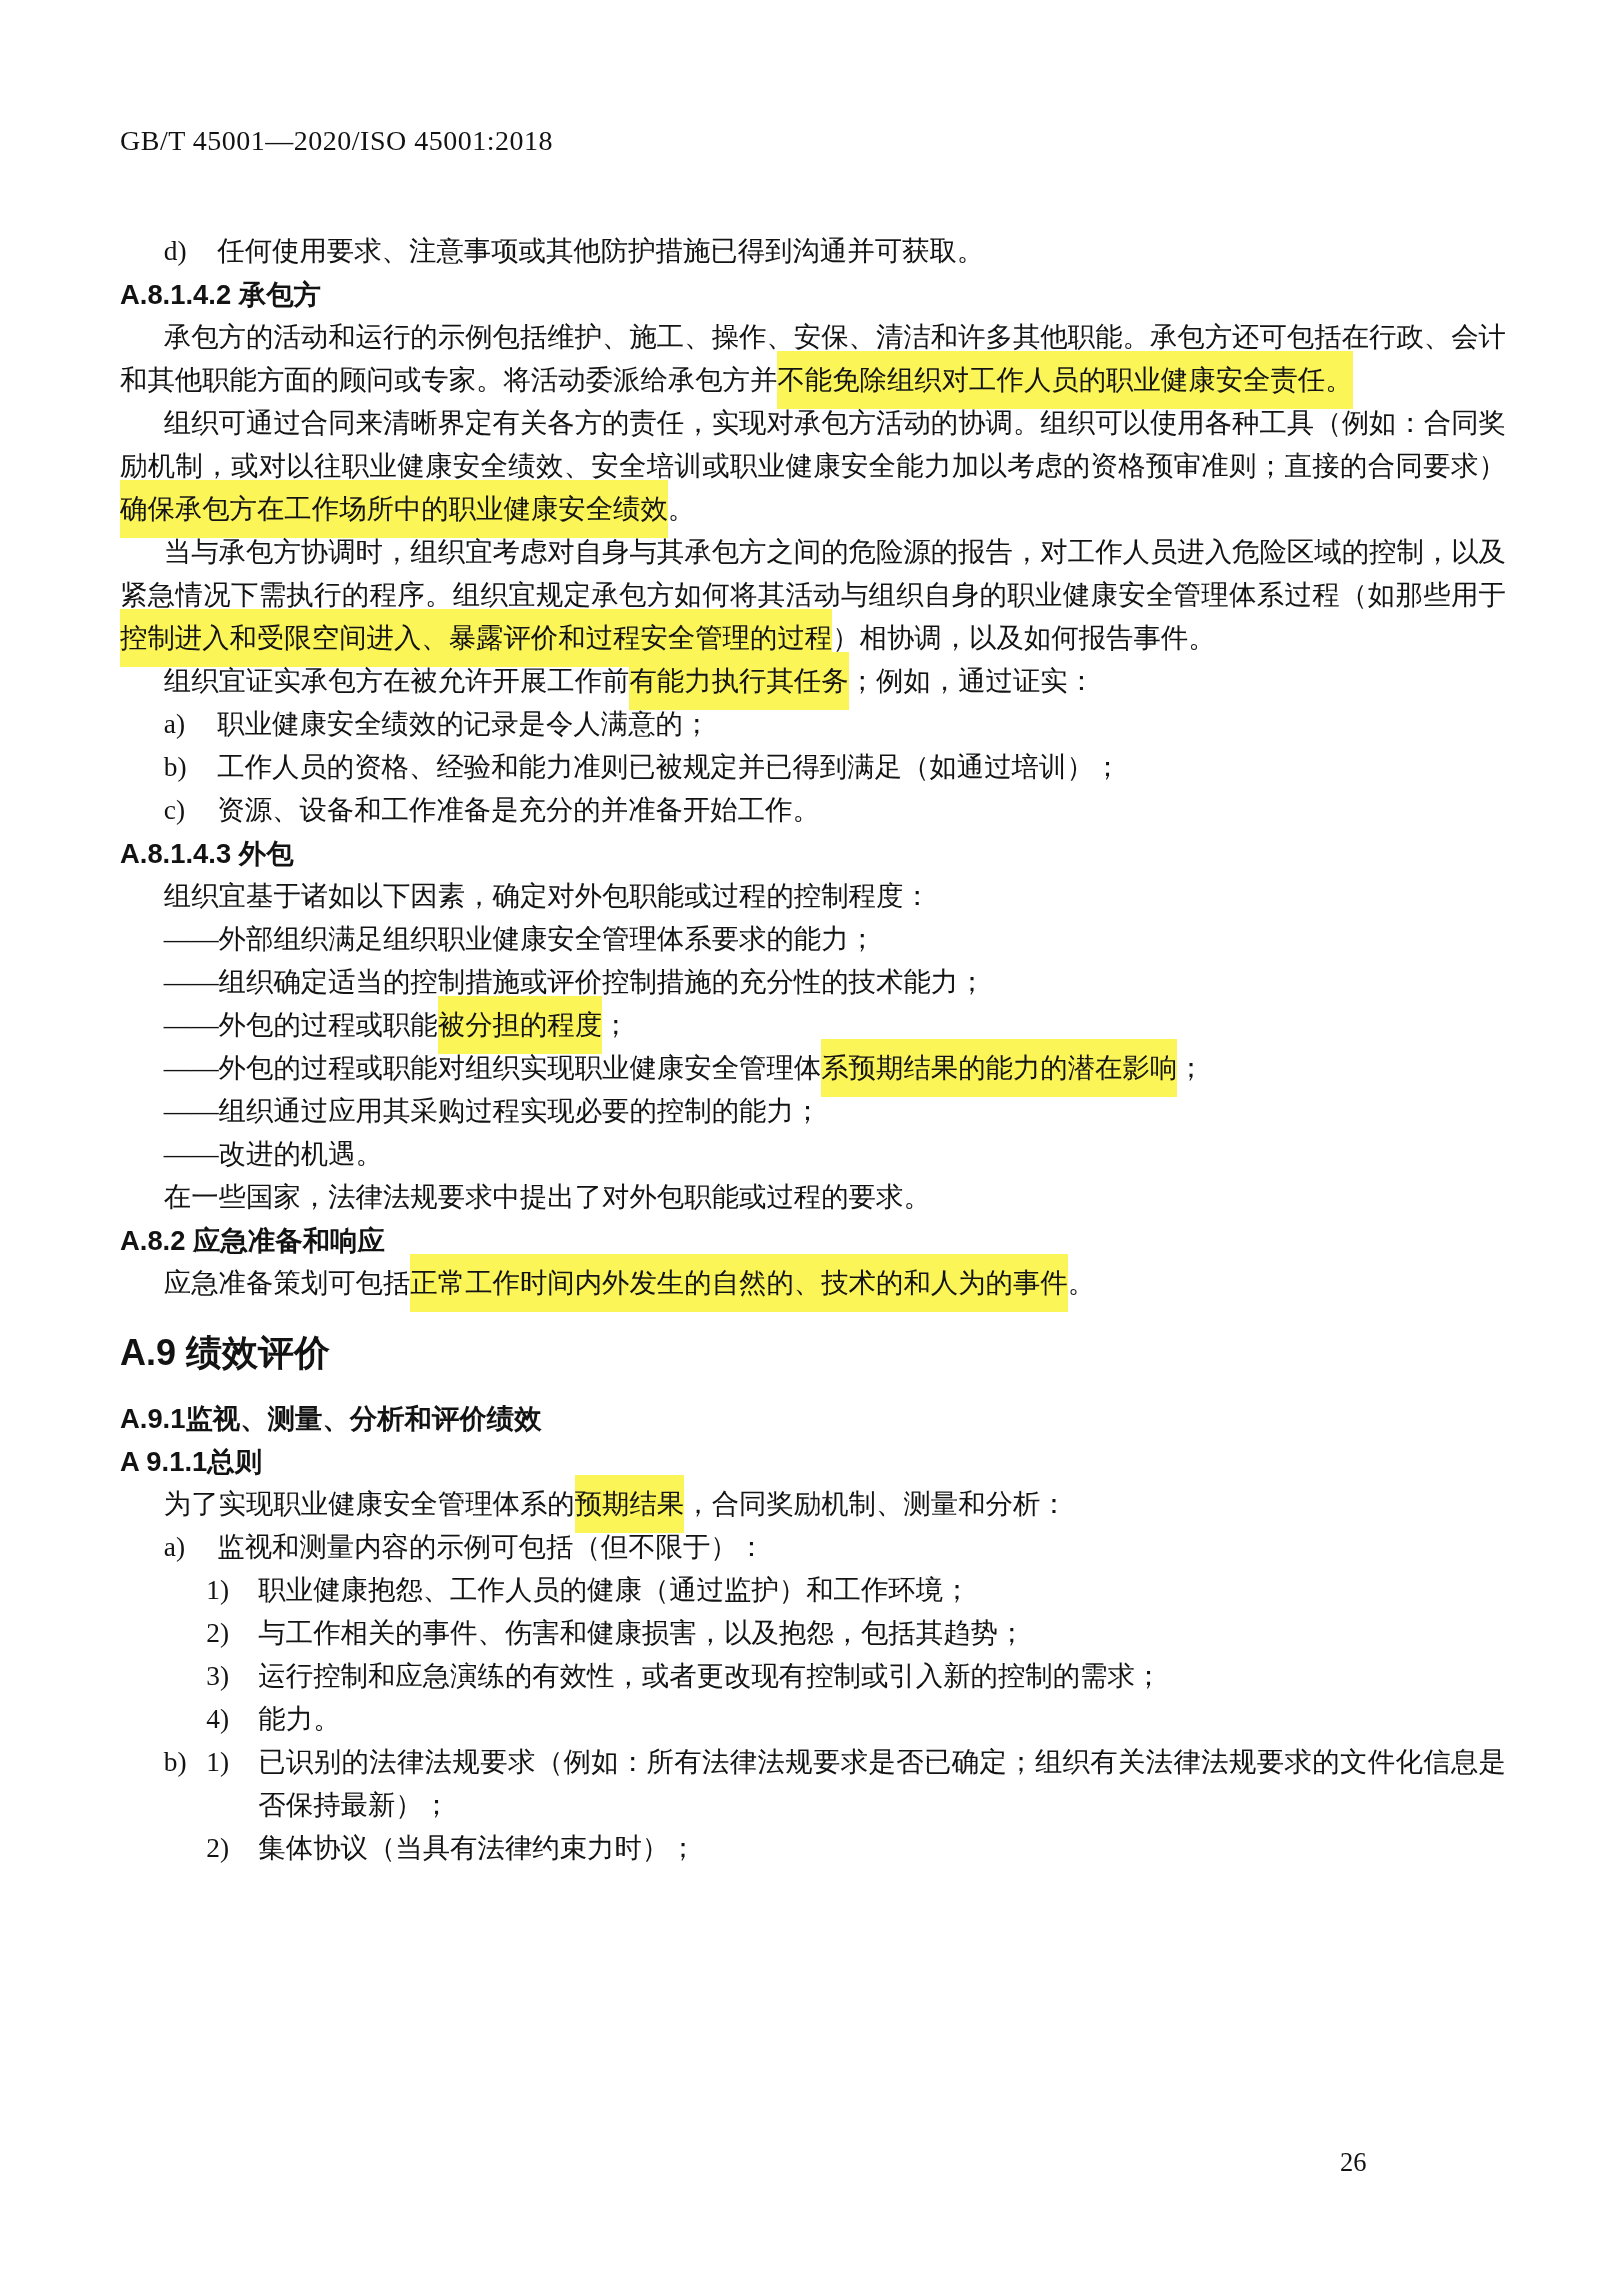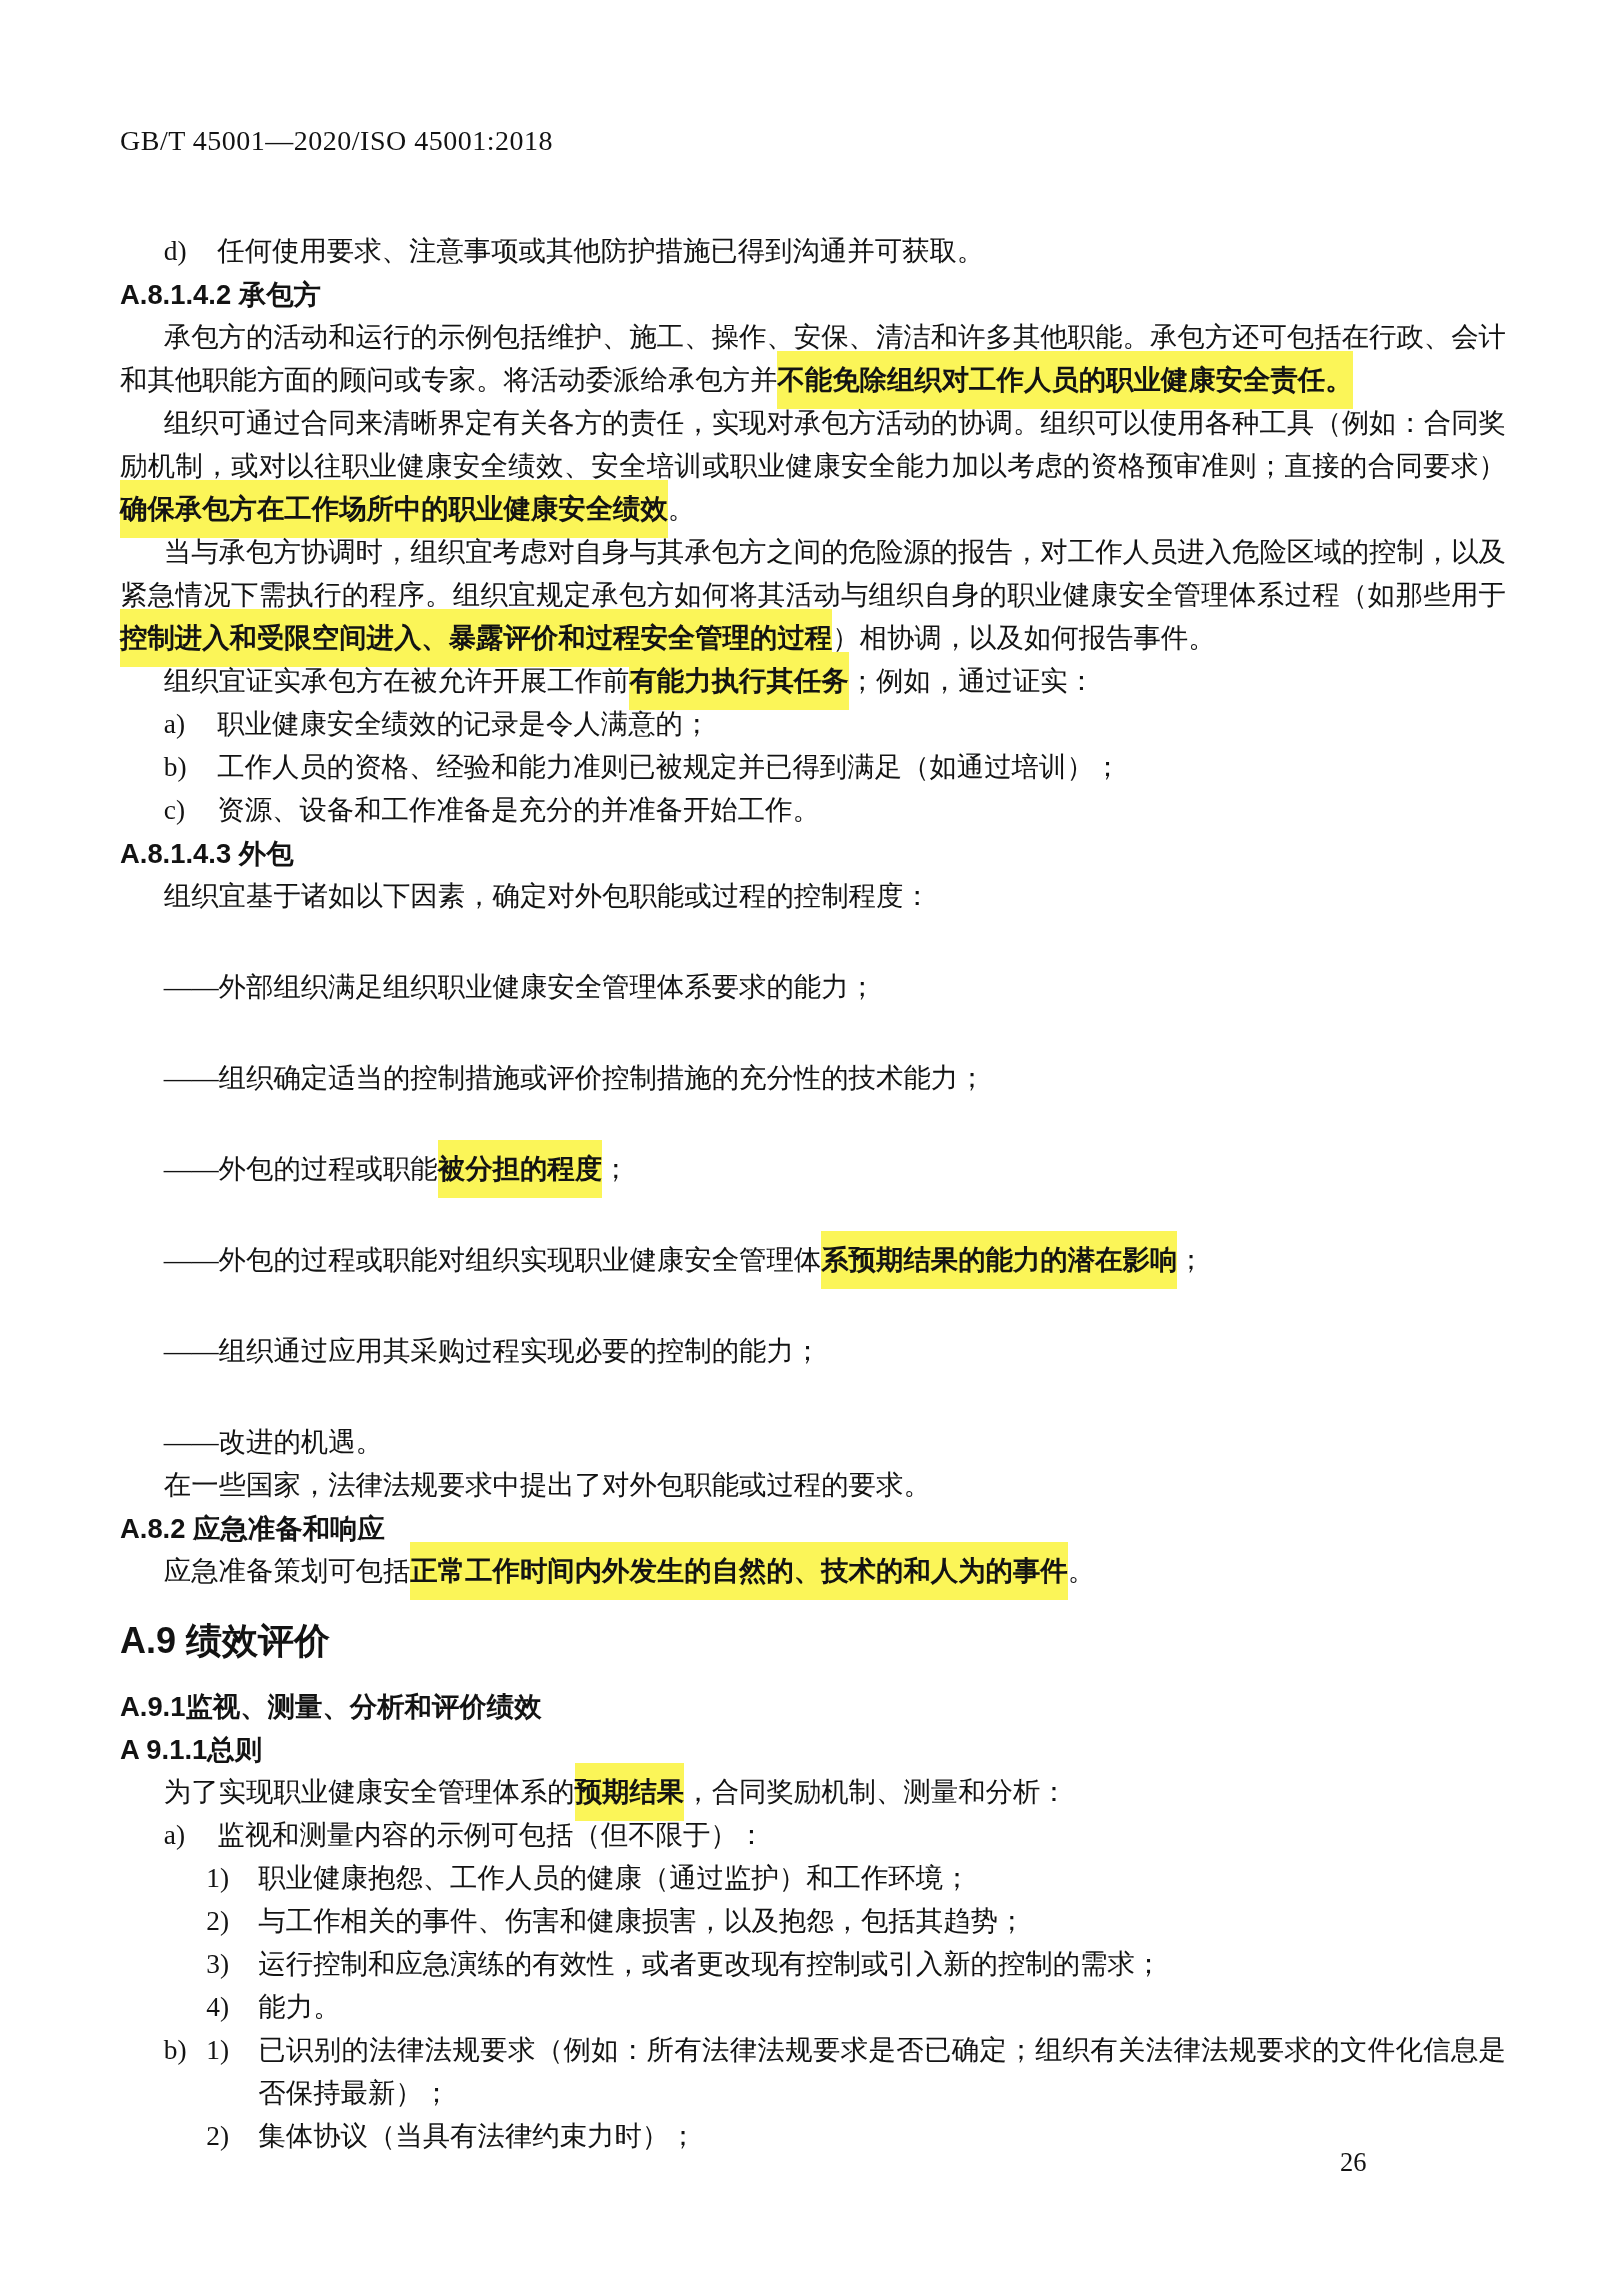--- a/index.html
+++ b/index.html
@@ -17,35 +17,34 @@
     left:120px; top:125px;
     width:1386px;
   }
   .doc-header {
     font-size:28px;
     letter-spacing:0.5px;
     margin-bottom:73px;
   }
   .blk { font-size:27.4px; line-height:43px; text-align:justify; }
   .p    { text-indent:1.6em; }
-  .dash { text-indent:1.6em;margin-top:48px; }
+  .dash { text-indent:1.6em; }
   .li1  { position:relative; padding-left:3.55em; }
   .li1 > .marker { position:absolute; left:1.6em; }
   .li2  { position:relative; padding-left:5.05em; }
   .li2 > .marker { position:absolute; left:3.15em; }
   .h2, .h3 {
     font-family:"Liberation Sans","DejaVu Sans",sans-serif;
     font-weight:bold;
   }
   .h2 { font-size:36px; margin:25.5px 0 23.5px 0; }
   mark {
     background: var(--hl, #fbf558);
     color:inherit;
     padding:14px 0;
-    font-weight:bold;
   }
   .page-number {
     position:absolute;
     left:1340px; top:2147px;
     font-size:26.5px;
   }
 </style>
 </head>
 <body>
 

